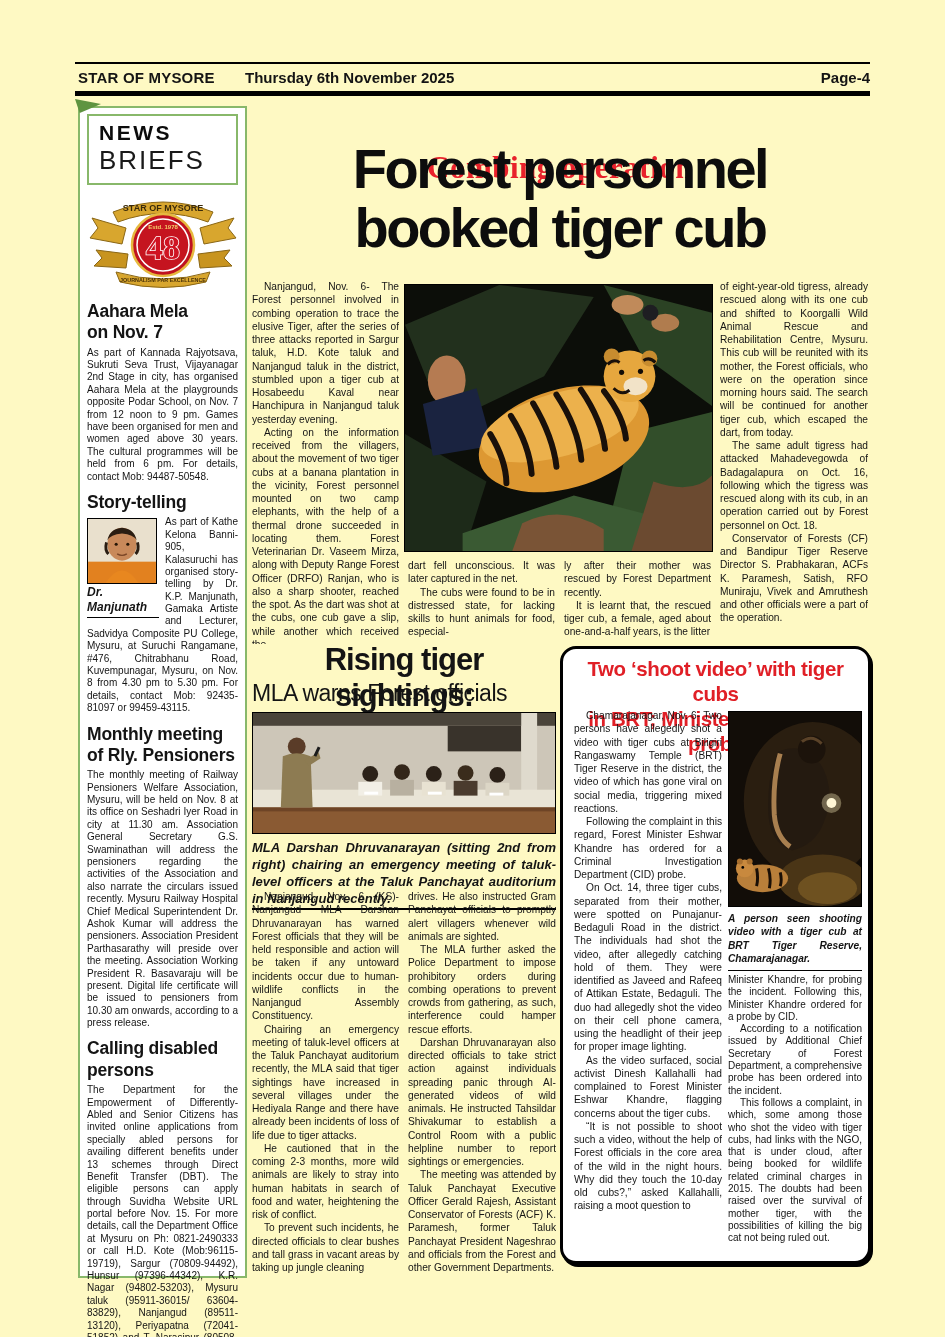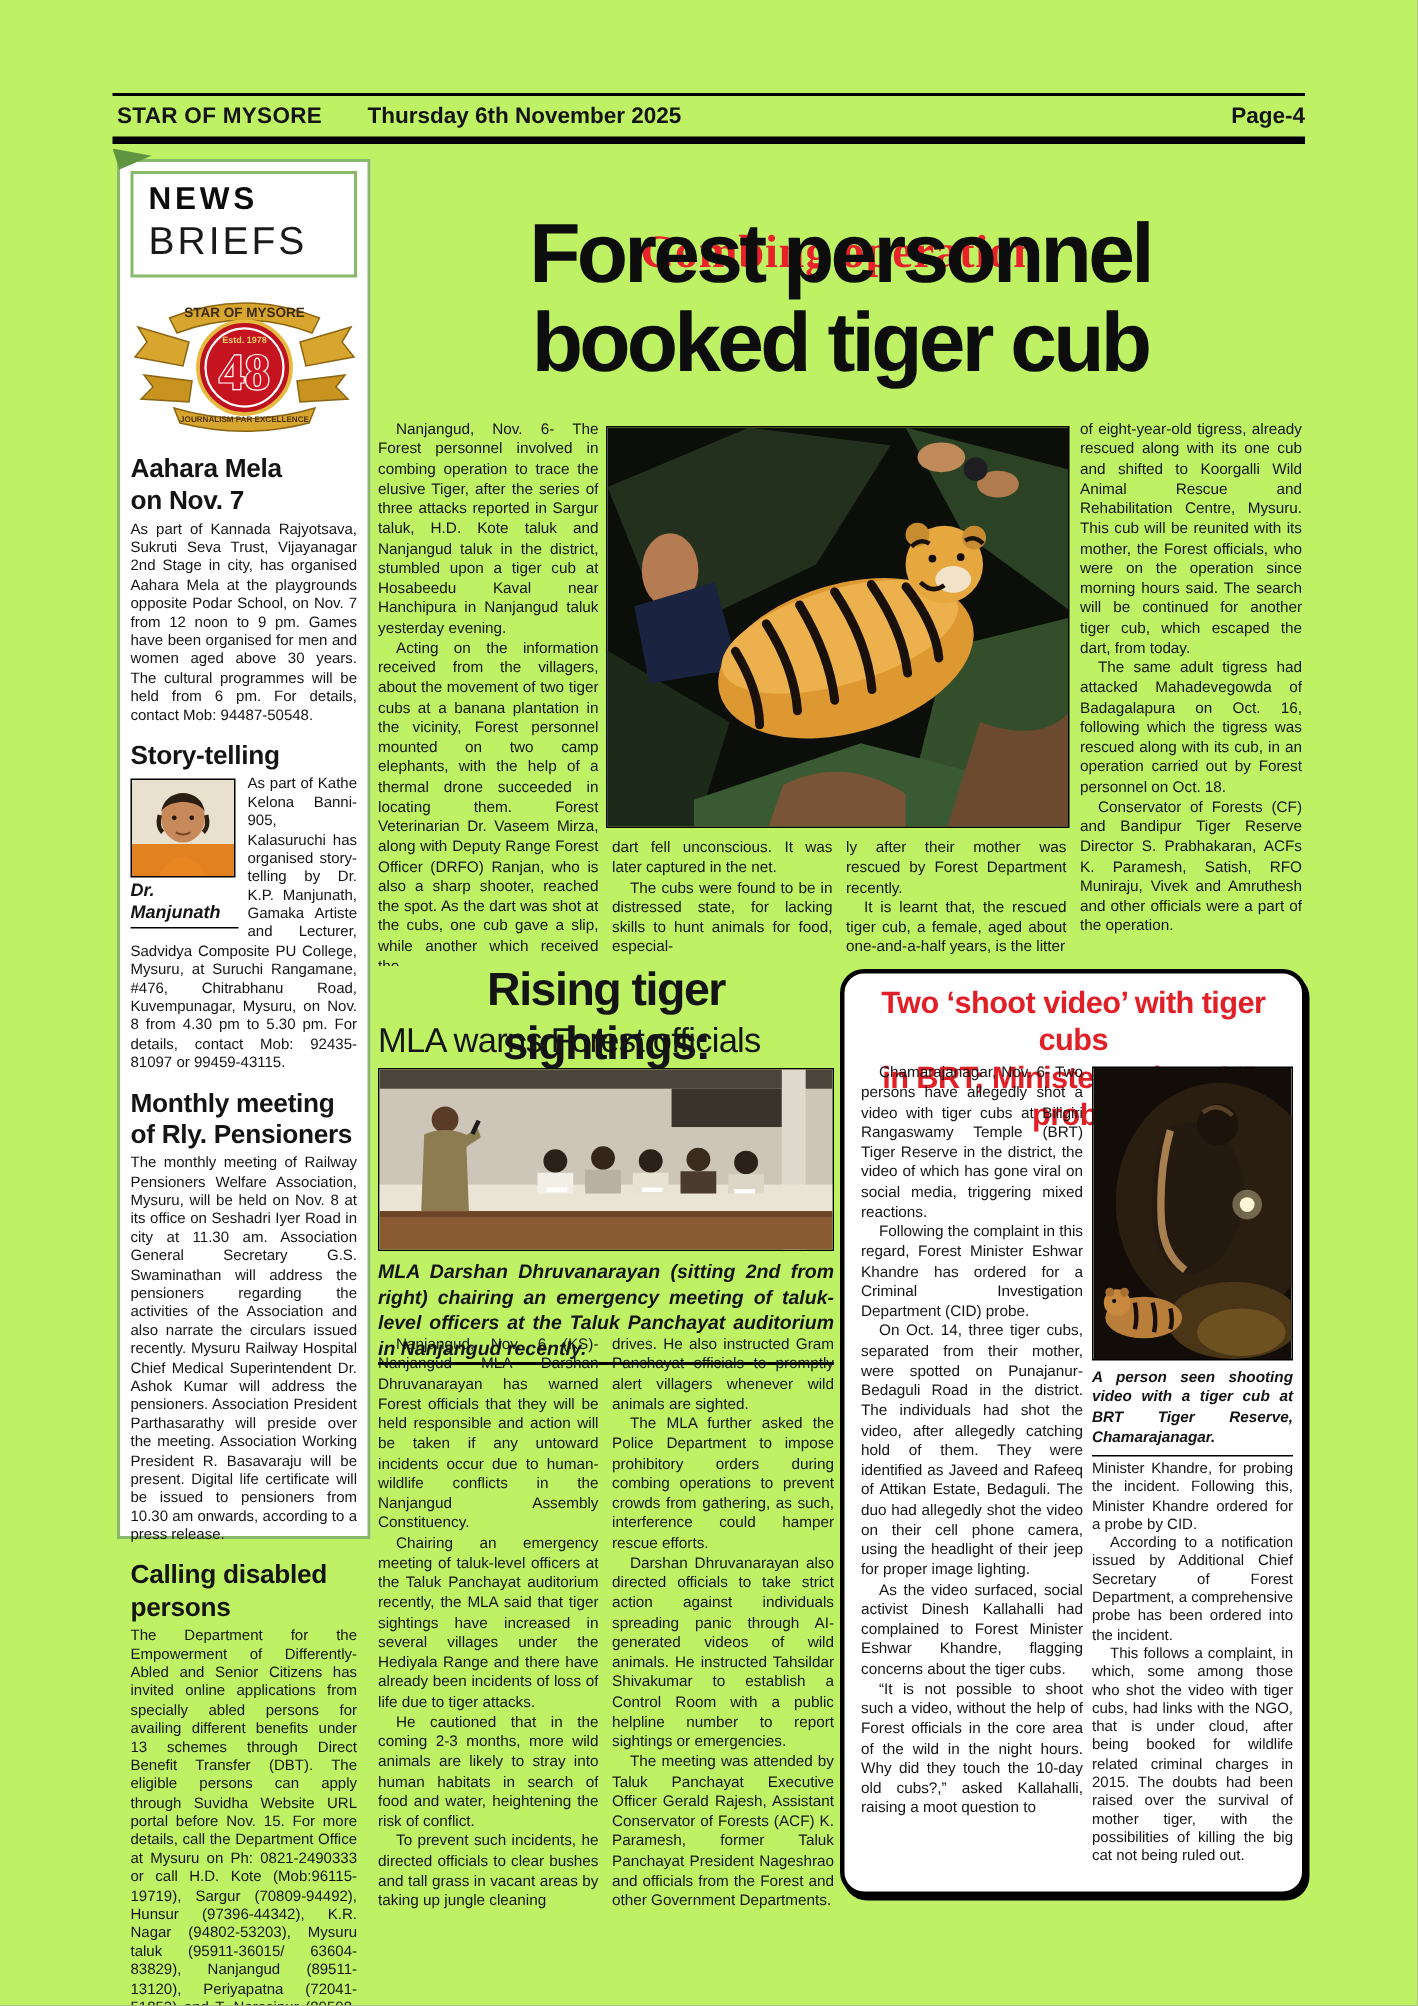--- a/index.html
+++ b/index.html
@@ -1,30 +1,30 @@
 <!DOCTYPE html>
 <html><head>
 <meta charset="utf-8">
 <style>
   * { box-sizing: border-box; margin: 0; padding: 0; }
   html,body { background:#9a9a9a; }
   .page {
-    position: relative; width: 945px; height: 1337px; background: #bef264;
+    position: relative; width: 945px; height: 1337px; background: #fef9c3;
     font-family: "Liberation Sans", sans-serif; color:#141414; margin:0 auto;
     overflow: hidden;
   }
   .abs { position:absolute; }
   
   .rule-thin { left:75px; top:62px; width:795px; height:1.5px; background:#000; }
   .rule-thick { left:75px; top:91px; width:795px; height:4.5px; background:#000; }
   .hpaper { left:78px; top:69px; font-size:15px; font-weight:bold; letter-spacing:0.2px;}
   .hdate  { left:245px; top:69px; font-size:15px; font-weight:bold; }
   .hpage  { left:870px; top:69px; font-size:15px; font-weight:bold; transform:translateX(-100%); }
   
-  .sidebar { left:78px; top:106px; width:169px; height:920px; border:2.5px solid #88b86a; padding:6px 7px; background:#fff; }
+  .sidebar { left:78px; top:106px; width:169px; height:1172px; border:2.5px solid #88b86a; padding:6px 7px; background:#fff; }
   .fold { position:absolute; left:-5px; top:-9px; width:26px; height:14px; background:#5f9440; clip-path: polygon(0 0, 100% 35%, 18% 100%); }
   .nb-box { border:2.5px solid #88b86a; padding:5px 10px 7px; margin-bottom:7px; }
   .nb1 { font-size:21px; font-weight:900; letter-spacing:2.5px; color:#0c0c0c; }
   .nb2 { font-size:26px; font-weight:500; letter-spacing:2px; color:#1a1a1a; }
   .logo-wrap { text-align:center; margin:2px 0 4px; }
   .sb-h { font-size:17.5px; font-weight:bold; line-height:1.22; margin:9px 0 3px; letter-spacing:-0.2px;}
   .sb-body { font-size:10px; line-height:1.24; text-align:justify; }
   .sb-body .ind { text-indent:12px; }
   .manju { float:left; width:72px; margin:2px 6px 2px 0; }
   .manju svg { border:1px solid #000; display:block; }

